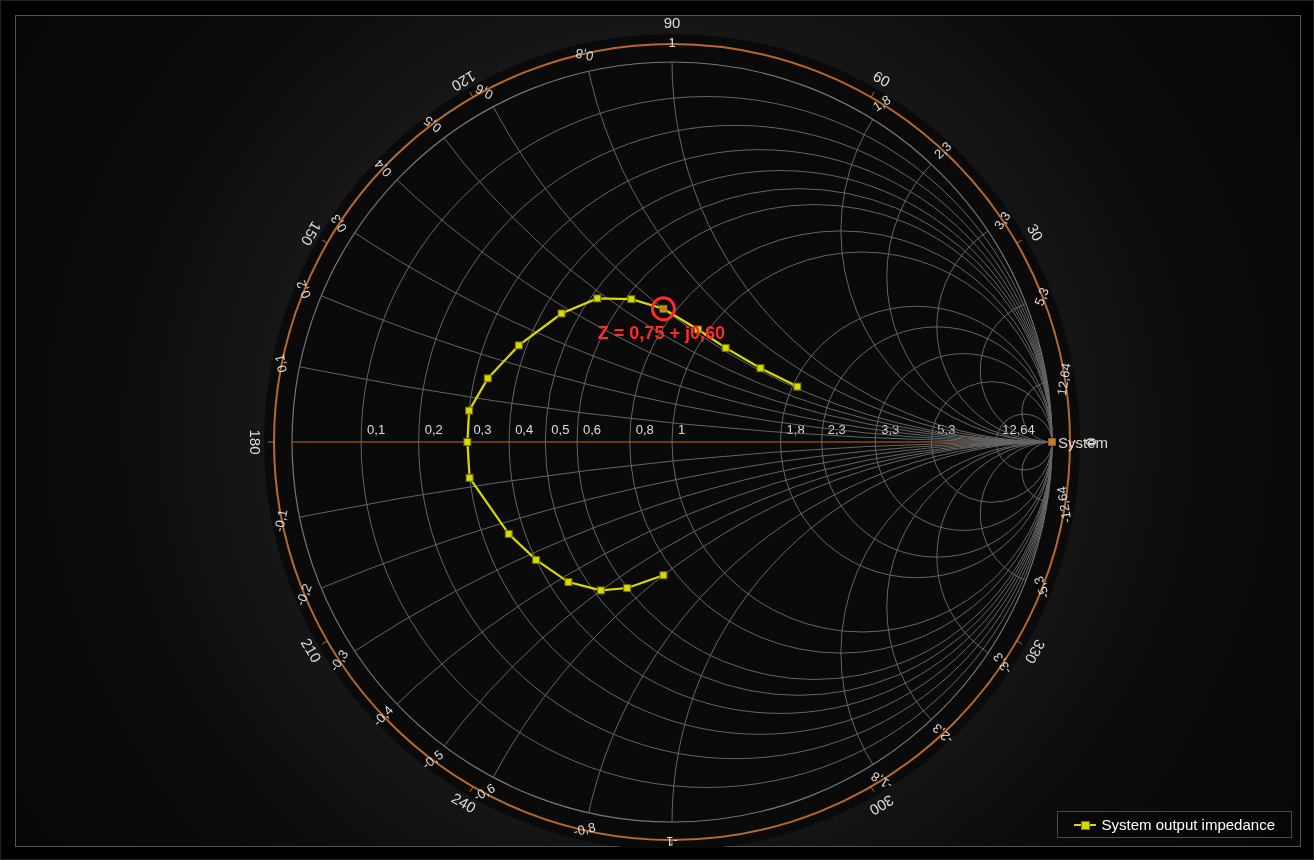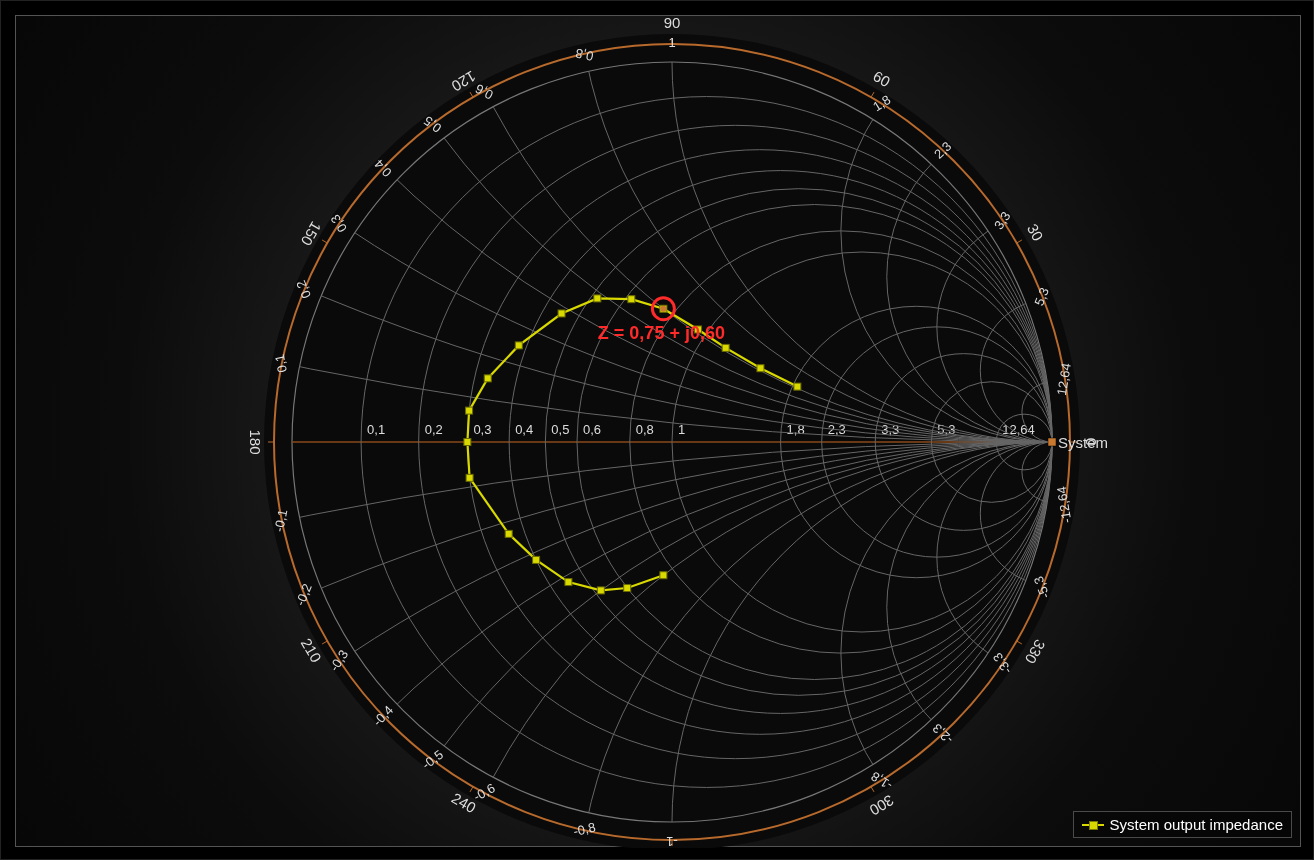--- a/index.html
+++ b/index.html
@@ -33,21 +33,21 @@
     position: absolute;
     left: 0;
     top: 0;
   }
   .legend {
     position: absolute;
     right: 8px;
     bottom: 8px;
     background: rgba(0,0,0,0.25);
     border: 1px solid #4a4a4a;
-    padding: 4px 8px;
+    padding: 4px 16px;
     display: flex;
     align-items: center;
     font-size: 15px;
     color: #fff;
   }
   .legend .swatch-line {
     width: 22px;
     height: 0;
     border-top: 2px solid #d9d900;
     position: relative;

